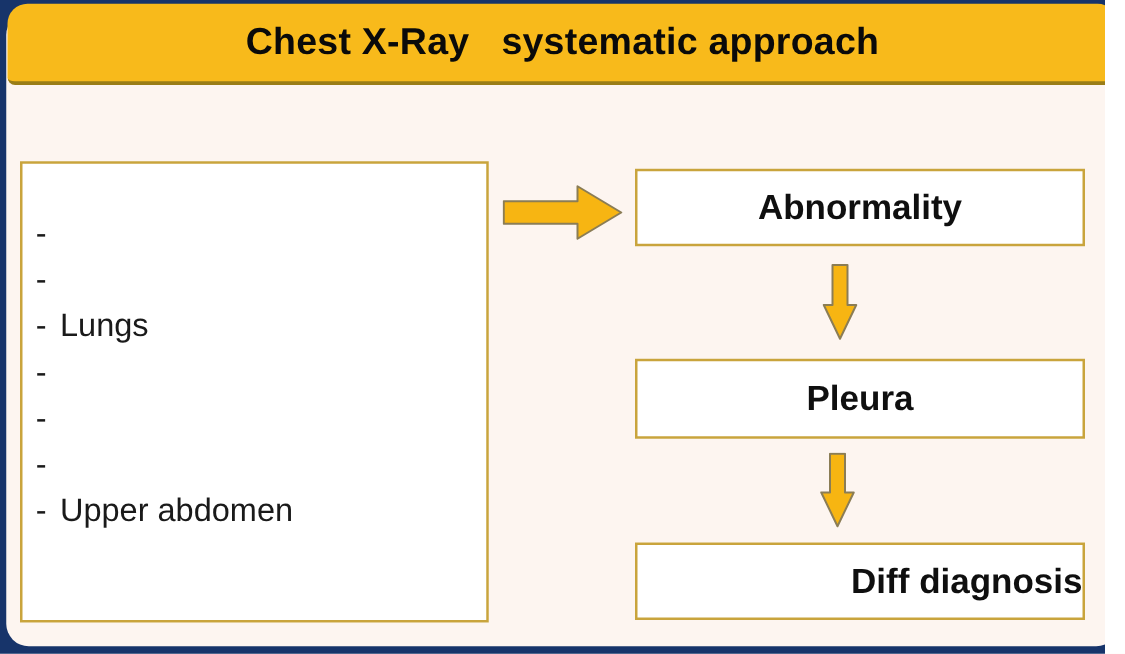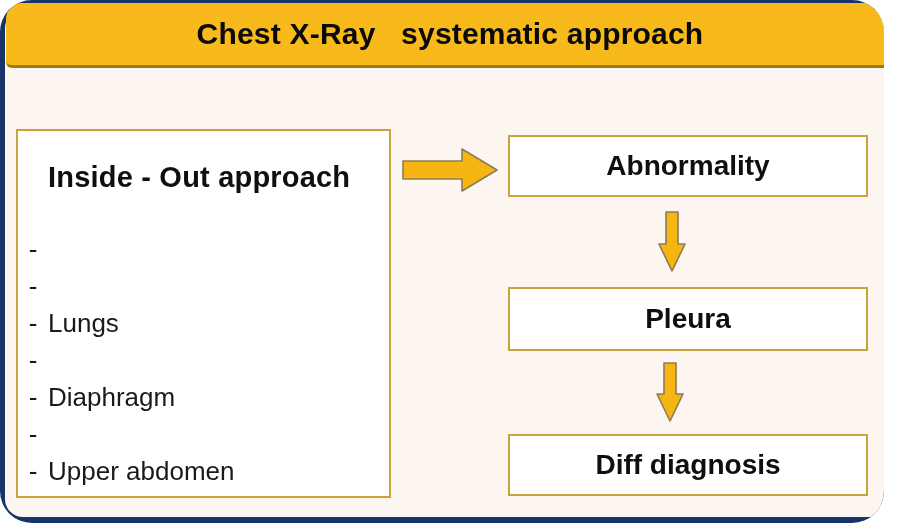--- a/index.html
+++ b/index.html
@@ -2,21 +2,20 @@
 <html style="--header-bg: #F8BA1B; --canvas-border: #17346A; --body-bg: #FDF5F0; --box-border: #C9A43C; --arrow-fill: #F7B512; --arrow-stroke: #8B7D55; --text: #111111;"><head>
 <meta charset="utf-8">
 <style>
   html,body{margin:0;padding:0;}
   .stage{
     position:relative;
     width:884px;height:523px;
     background:var(--canvas-border,#17346A);
     font-family:"Liberation Sans", sans-serif;
     overflow:hidden;
-    border-radius:32px;
   }
   .body-card{
     position:absolute;left:5px;top:10px;width:890px;height:507px;
     background:var(--body-bg,#FDF5F0);
     border-radius:18px;
   }
   .header-bar{
     position:absolute;left:6px;top:3px;width:888px;height:62px;
     background:var(--header-bg,#F8BA1B);
     border-radius:16px 16px 6px 6px;
@@ -52,21 +51,21 @@
   .step-box{
     position:absolute;left:508px;width:360px;height:62px;
     background:#ffffff;
     border:2px solid var(--box-border,#C9A43C);
     box-sizing:border-box;
     display:flex;align-items:center;justify-content:center;
     font-size:28px;font-weight:bold;color:#0f0f0f;
   }
   .step-abnormality{top:135px;}
   .step-pattern{top:287px;height:64px;}
-  .step-diff{top:434px;}
+  .step-diff{top:434px;justify-content:flex-end;}
   .arrow{position:absolute;}
   .arrow-right{left:402px;top:146px;}
   .arrow-down-1{left:657px;top:211px;}
   .arrow-down-2{left:655px;top:362px;}
   .arrow polygon{
     fill:var(--arrow-fill,#F7B512);
     stroke:var(--arrow-stroke,#8B7D55);
     stroke-width:1.6;
     stroke-linejoin:round;
   }
@@ -76,38 +75,36 @@
 
 <div class="stage">
 
   <div class="body-card"></div>
 
   <div class="header-bar">
     <div class="header-title">Chest X-Ray   systematic approach</div>
   </div>
 
   <div class="left-box">
-    <div class="left-title">Inside - Out approach</div>
     <ul class="left-list">
       <li>
         <span class="dash">-</span>
       </li>
       <li>
         <span class="dash">-</span>
       </li>
       <li>
         <span class="dash">-</span>
         <span>Lungs</span>
       </li>
       <li>
         <span class="dash">-</span>
       </li>
       <li>
         <span class="dash">-</span>
-        <span>Diaphragm</span>
       </li>
       <li>
         <span class="dash">-</span>
       </li>
       <li>
         <span class="dash">-</span>
         <span>Upper abdomen</span>
       </li>
     </ul>
   </div>

